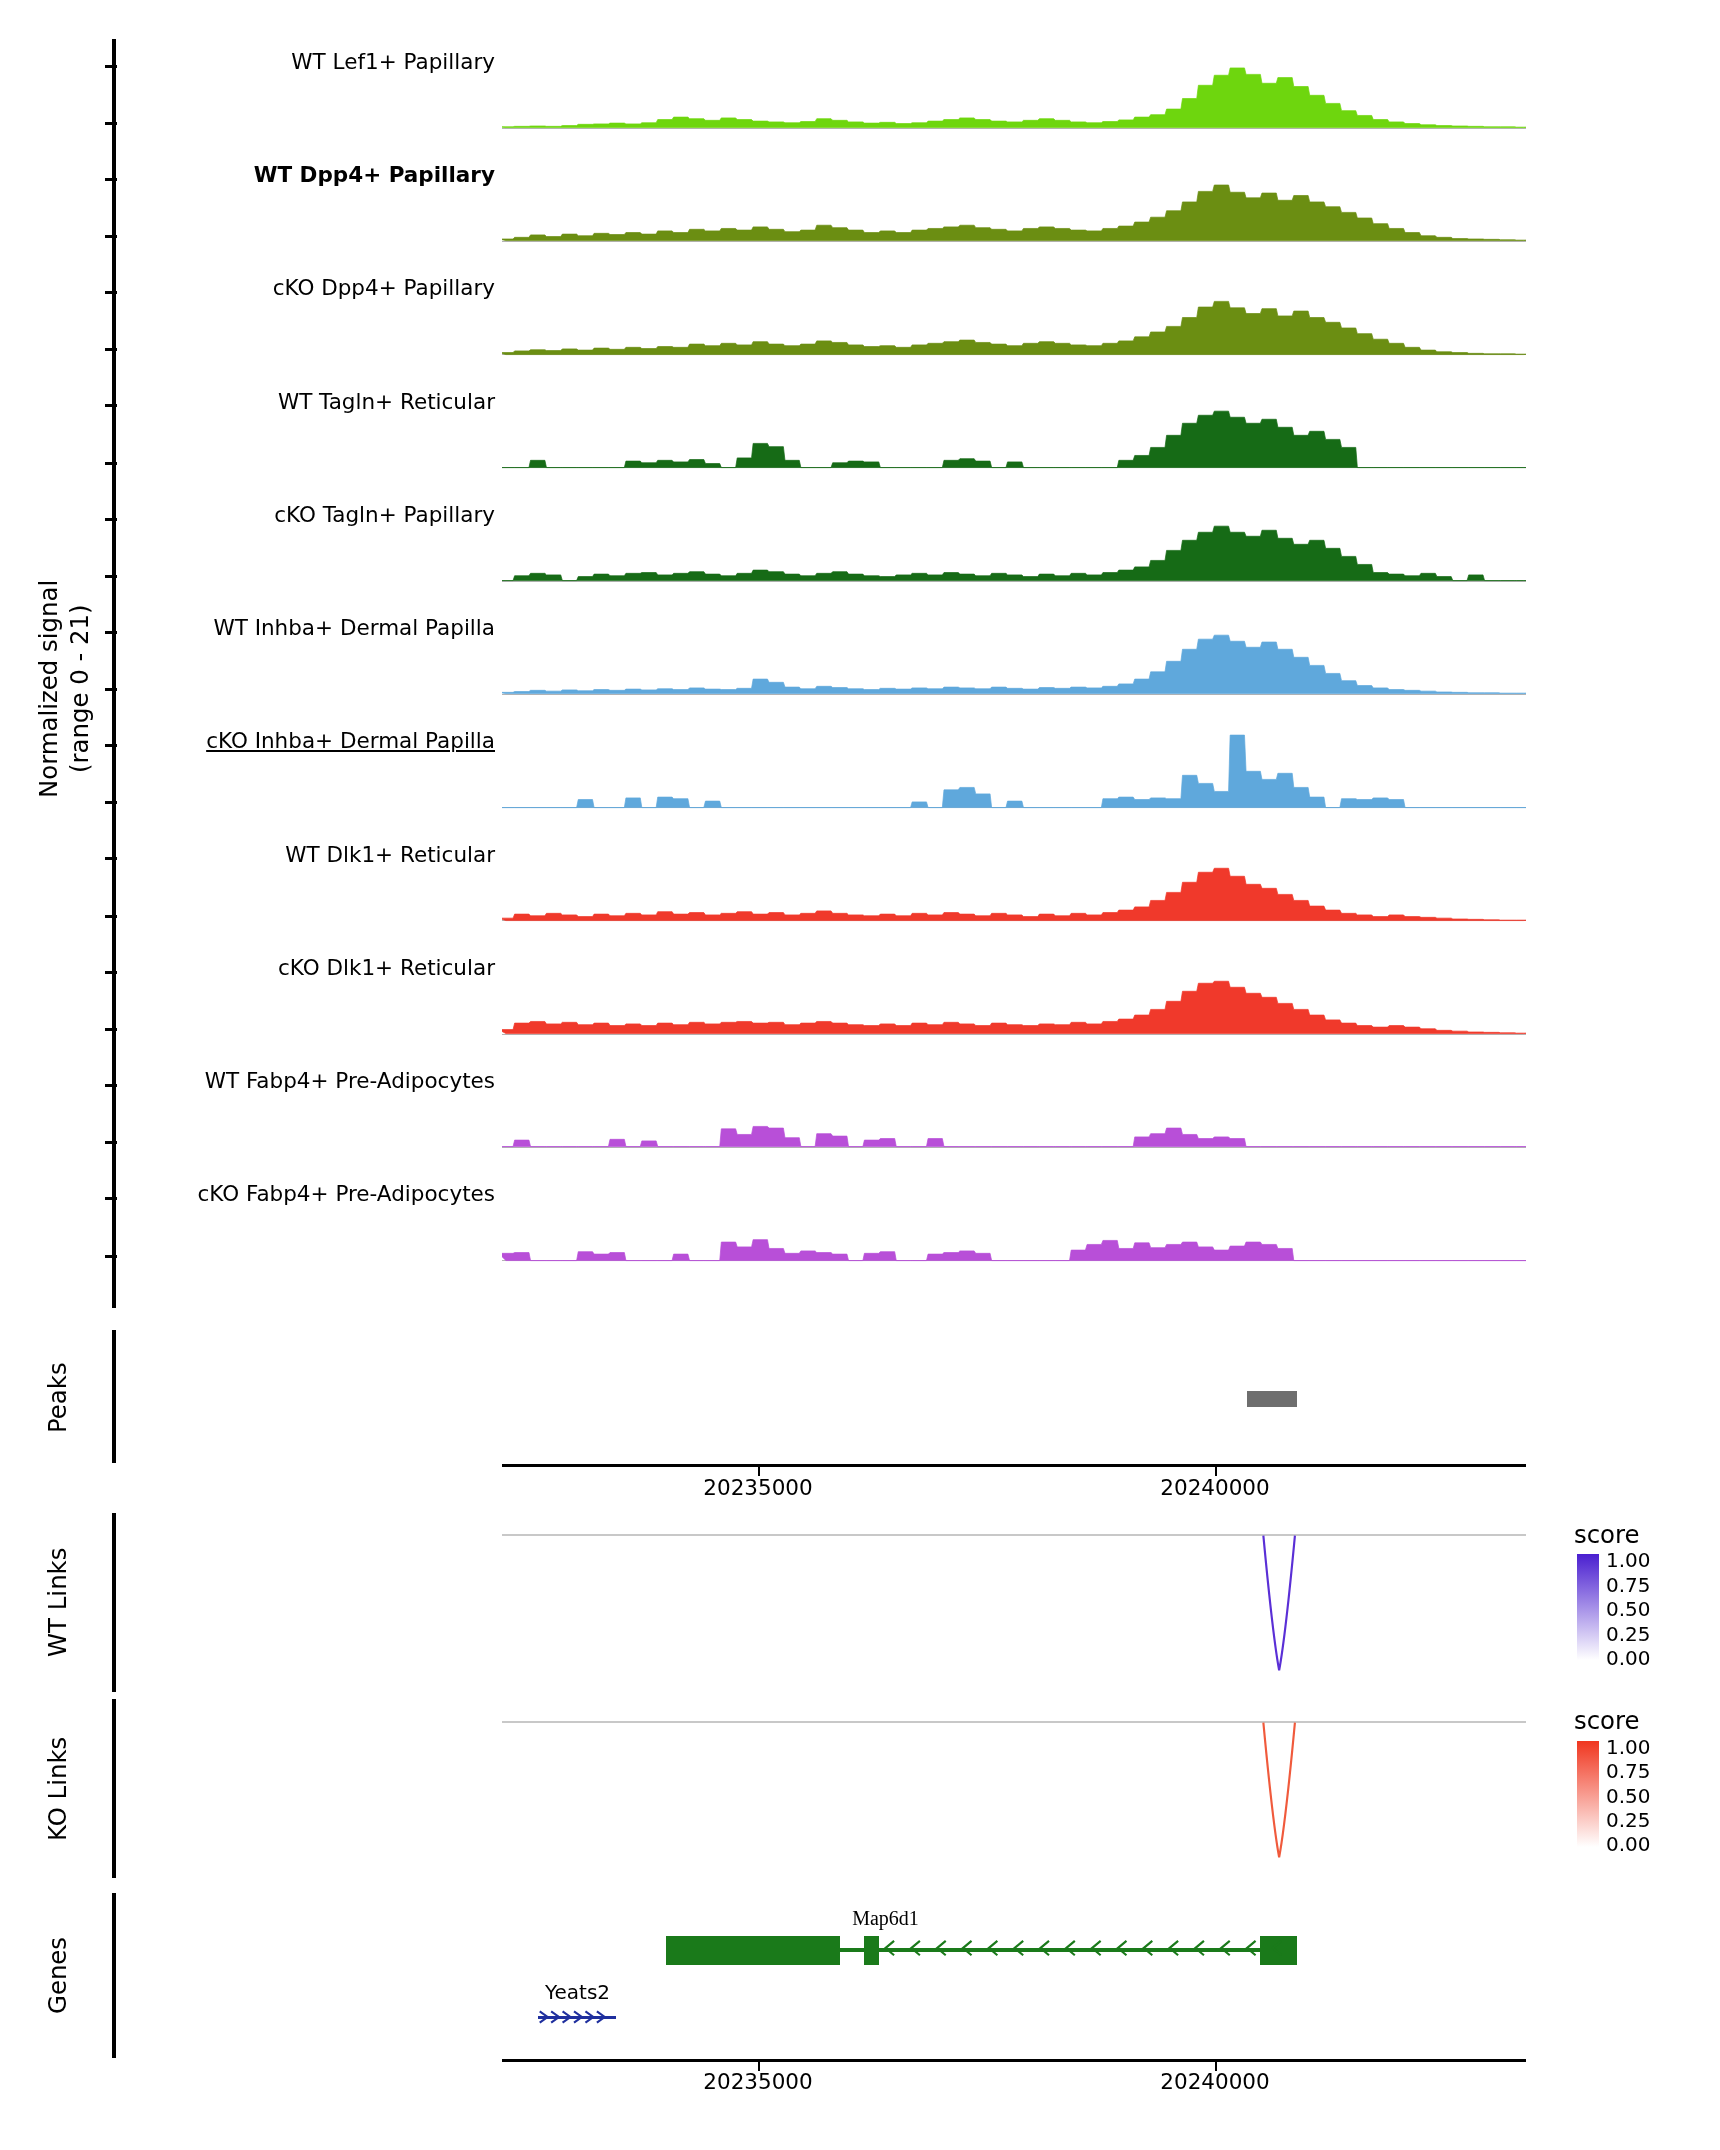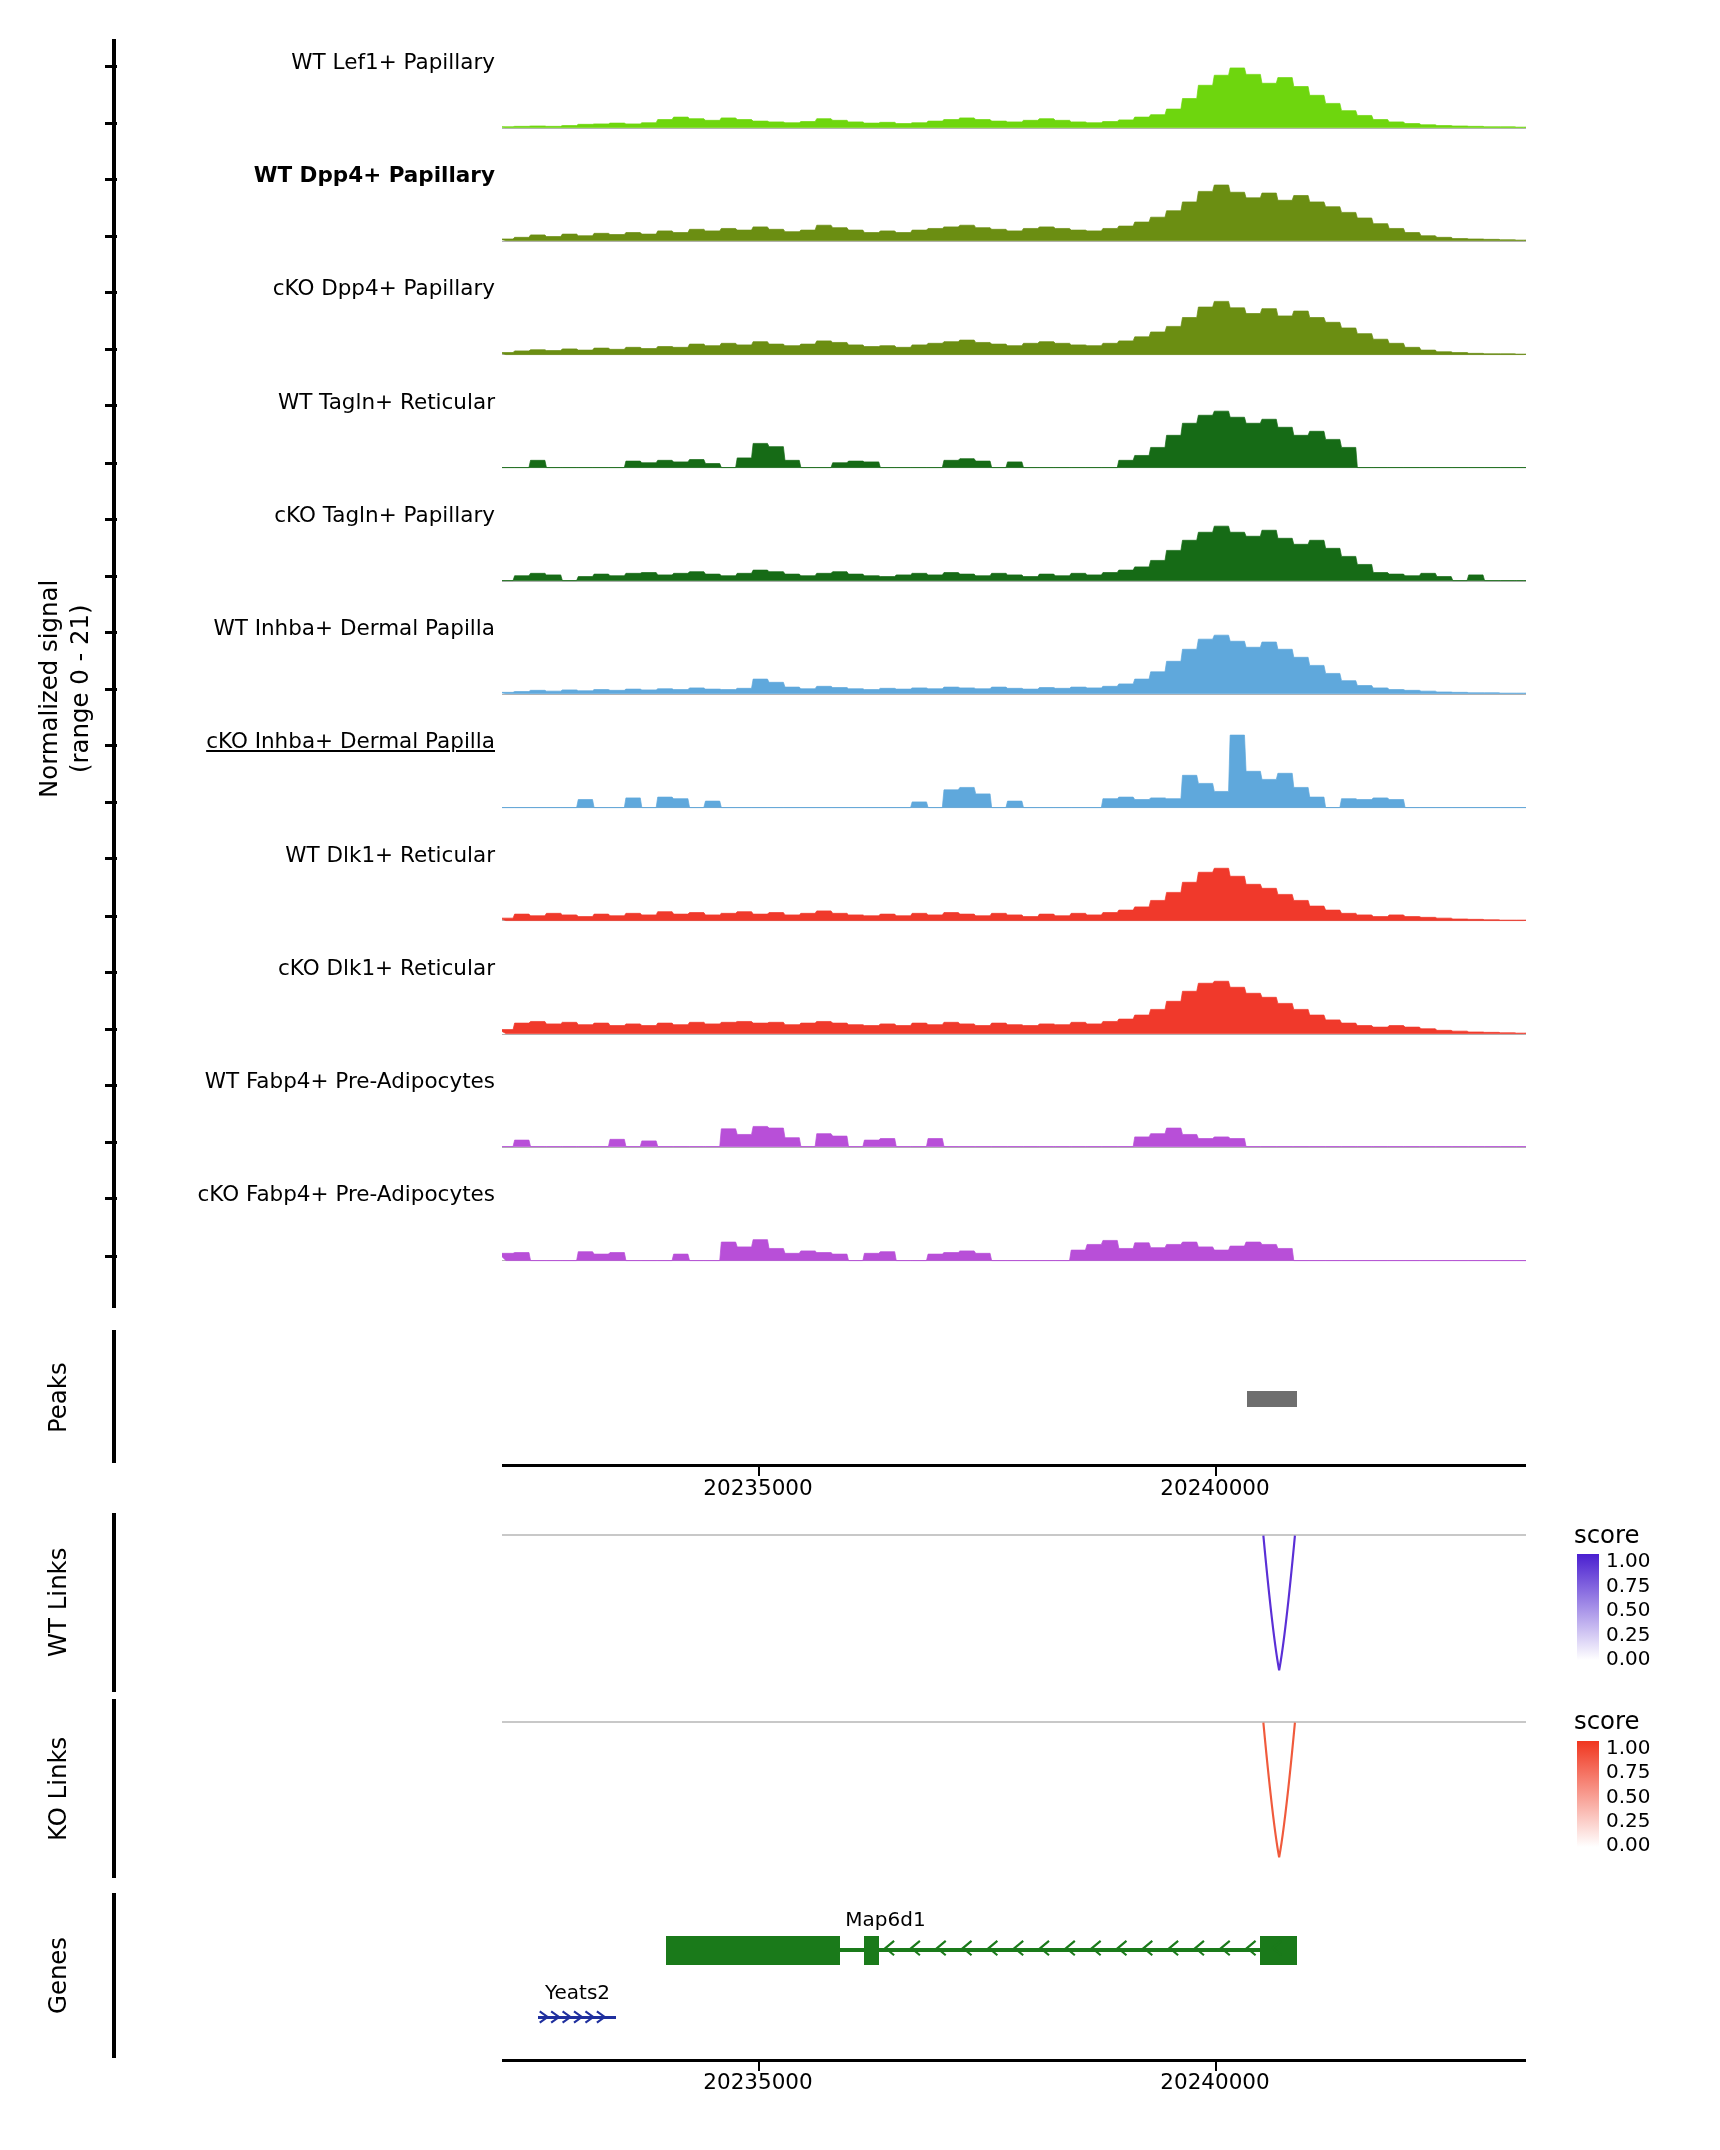--- a/index.html
+++ b/index.html
@@ -159,21 +159,21 @@
   <div class="left-rule" style="left:112px; top:1699px; height:179px;"></div>
   <div class="axis-label-vert" style="left:43px; top:1713px; height:151px; width:32px;">KO Links</div>
   <div class="track-base" style="left:502px; top:1721px; width:1024px; background:#c8c8c8; height:2.2px;"></div>
   <svg id="kolink" style="position:absolute; left:502px; top:1721px;" width="1024" height="158" viewBox="0 0 1428 220">
       <path d="M 1061.75 2 Q 1074.95 142.5 1083.75 190 Q 1092.55 142.5 1105.75 2" fill="none" stroke="#f05a3c" stroke-width="3"></path>
     </svg>
 
   <div class="left-rule" style="left:112px; top:1893px; height:165px;"></div>
   <div class="axis-label-vert" style="left:43px; top:1907px; height:136px; width:32px;">Genes</div>
   <div id="genes">
-      <div class="gene-label" style="left: 778px; width: 215px; top: 1907px;">Map6d1</div>
+      <div class="gene-label" style="left: 778px; width: 215px; top: 1907px; font-family: Liberation Serif, serif;">Map6d1</div>
       <div class="gene-intron" style="left: 666px; width: 631px; top: 1948px;"></div>
       <div class="gene-exon" style="left: 666px; width: 174px; top: 1936px; height: 29px;"></div>
       <div class="gene-exon" style="left: 864px; width: 14.6px; top: 1936px; height: 29px;"></div>
       <div class="gene-exon" style="left: 1260px; width: 37px; top: 1936px; height: 29px;"></div>
       <svg width="631" height="23" style="position: absolute; left: 666px; top: 1938px;" viewBox="0 0 879.75 32">
         <path d="M 318 4 L 306 14 L 318 24" fill="none" stroke="#1a7a1a" stroke-width="3"></path>
         <path d="M 354 4 L 342 14 L 354 24" fill="none" stroke="#1a7a1a" stroke-width="3"></path>
         <path d="M 390 4 L 378 14 L 390 24" fill="none" stroke="#1a7a1a" stroke-width="3"></path>
         <path d="M 426 4 L 414 14 L 426 24" fill="none" stroke="#1a7a1a" stroke-width="3"></path>
         <path d="M 462 4 L 450 14 L 462 24" fill="none" stroke="#1a7a1a" stroke-width="3"></path>

